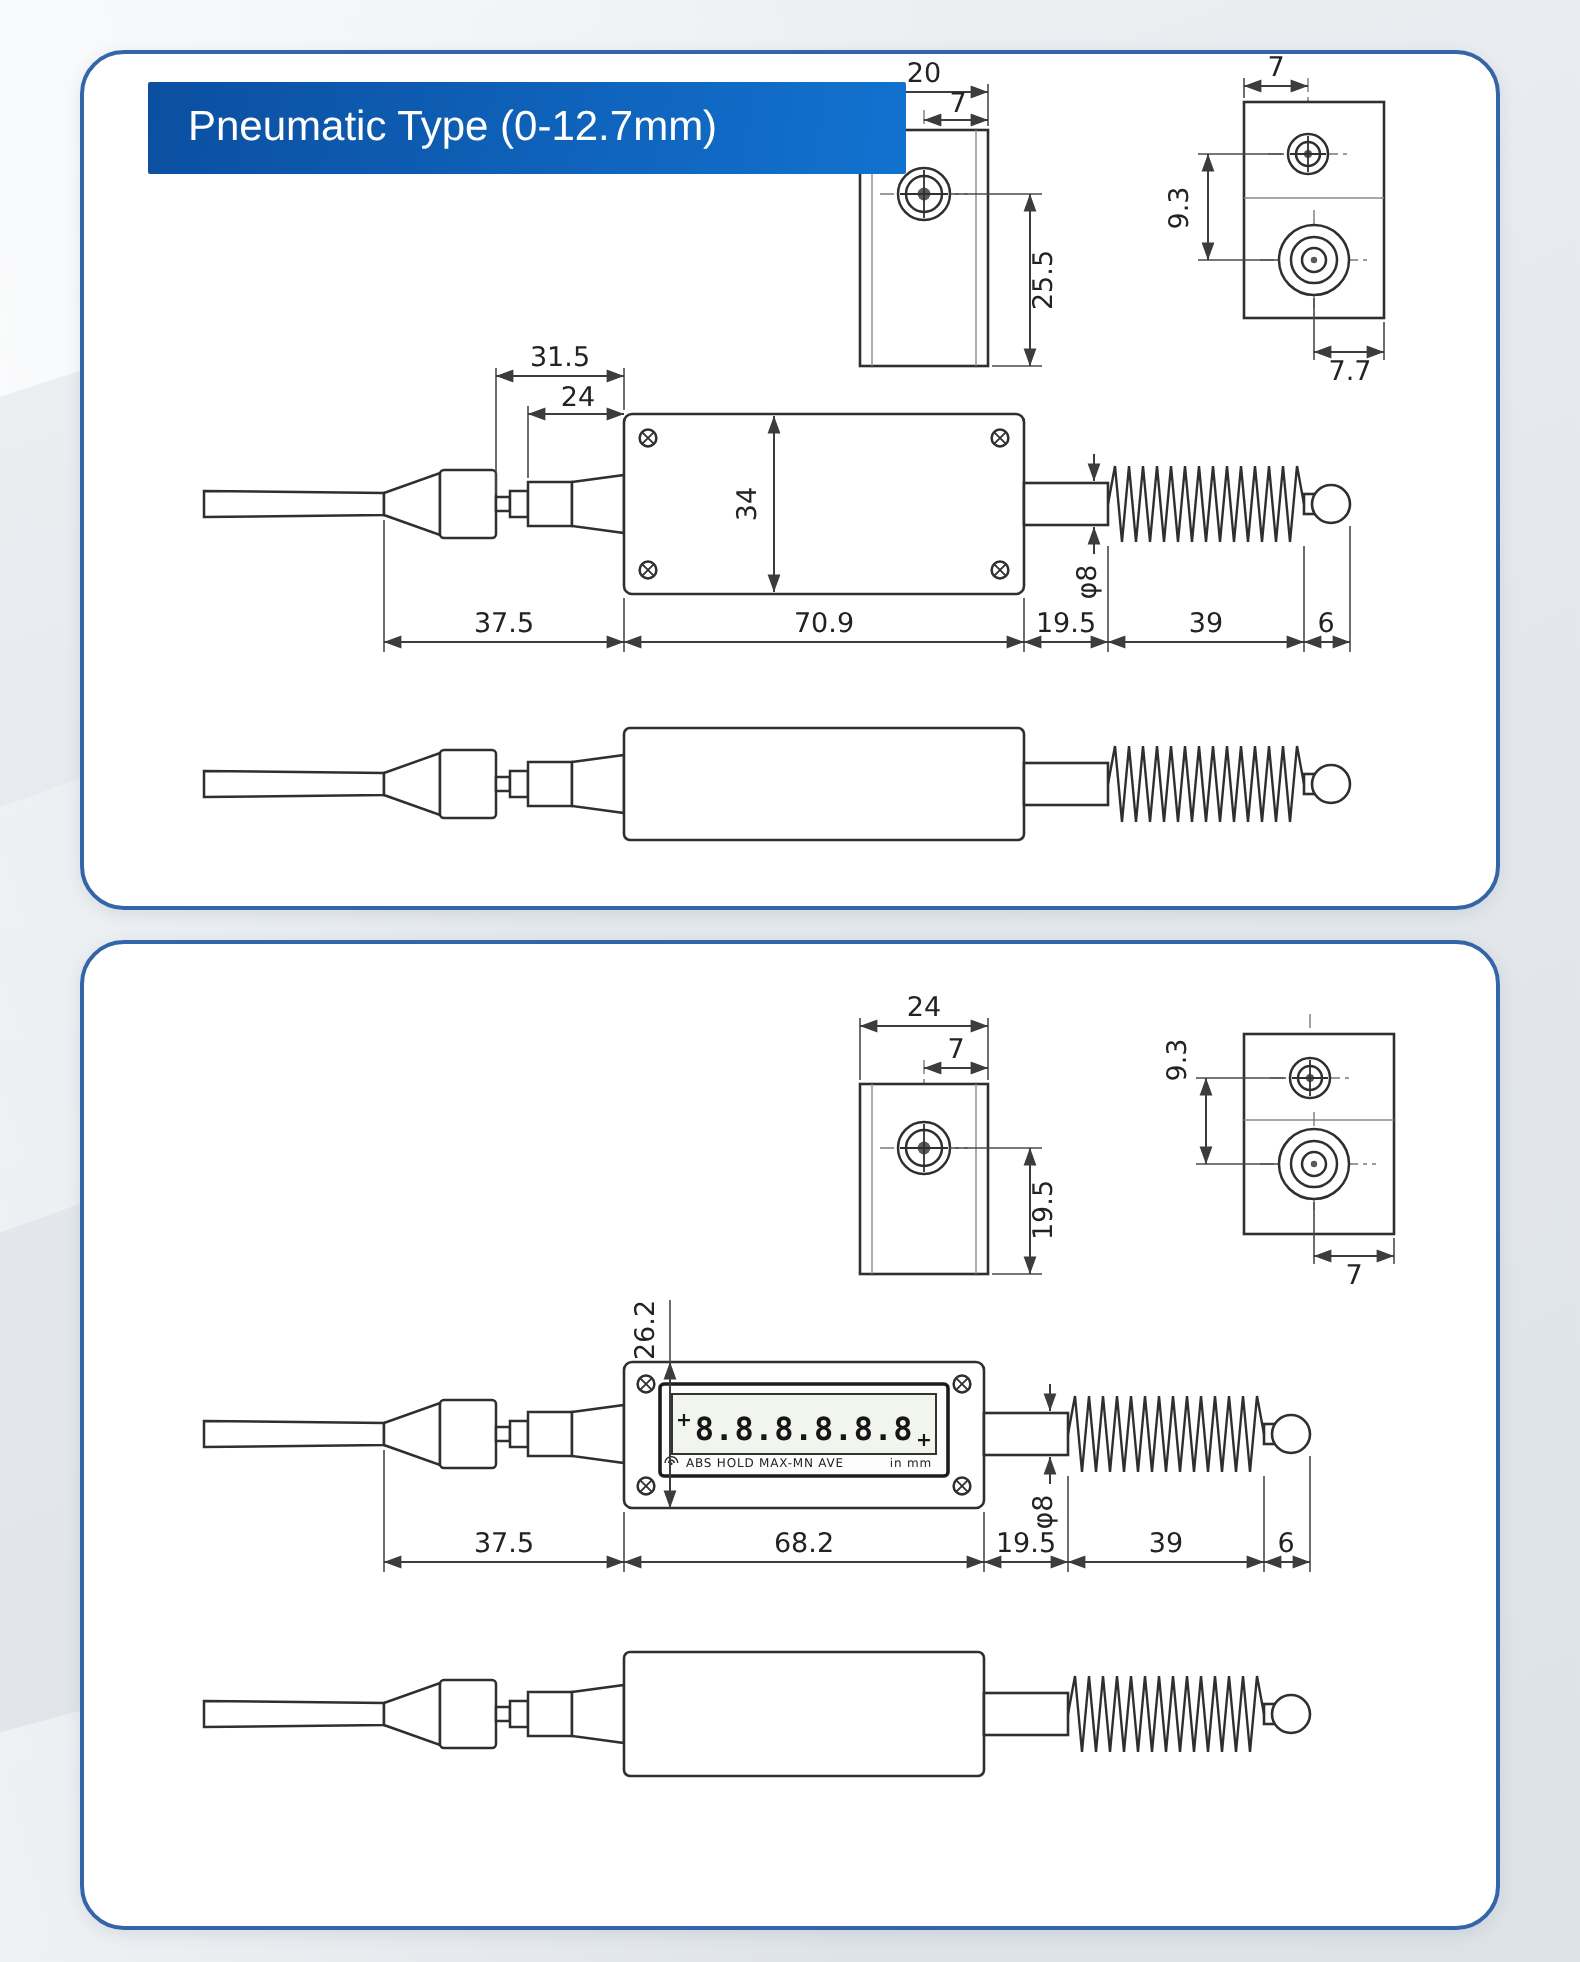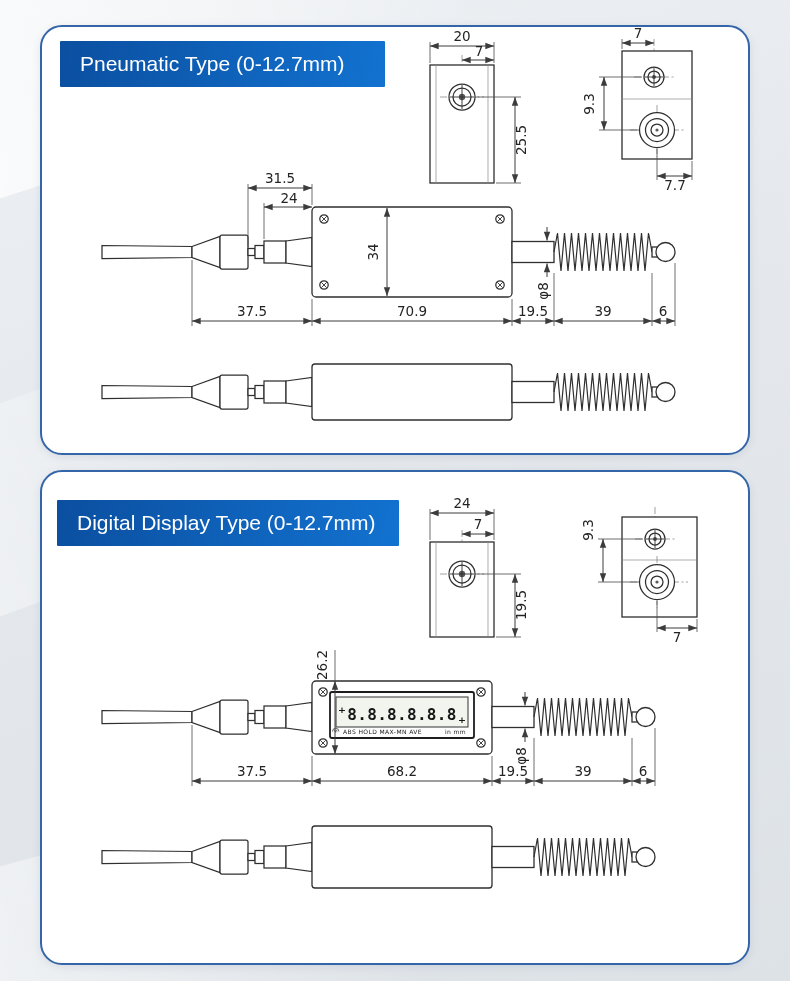--- a/index.html
+++ b/index.html
@@ -21,21 +21,21 @@
     box-shadow:0 2px 8px rgba(30,60,100,.10);
   }
   #panel1 { top:25px;  height:430px; }
   #panel2 { top:470px; height:495px; }
   .banner {
     position:absolute; height:46px; display:flex; align-items:center;
     background:linear-gradient(100deg,#0b4fa0 0%,#1272d0 100%);
     color:#ffffff; font-size:21px; padding-left:20px; box-sizing:border-box;
     z-index:3; border-radius:1px;
   }
-  #banner1 { left:18px; top:14px; width:325px; }
+  #banner1 { left:32px; top:14px; width:379px; }
   #banner2 { left:15px; top:28px; width:342px; }
   svg.draw { position:absolute; left:0; top:0; }
   .outline  { fill:#ffffff; stroke:#2f2f2f; stroke-width:1.3; }
   .part > * { fill:#ffffff; stroke:#2f2f2f; stroke-width:1.25; }
   .part .dark  { fill:#5a5a5a; stroke:none; }
   .part .scrln { stroke:#2f2f2f; stroke-width:.9; fill:none; }
   .thin { stroke:#8a8a8a; stroke-width:.7; fill:none; }
   .cl   { stroke:#7a7a7a; stroke-width:.7; fill:none; stroke-dasharray:7 2.5 2 2.5; }
   .ext  { stroke:#4a4a4a; stroke-width:.8; fill:none; }
   .dim  { stroke:#3c3c3c; stroke-width:1; fill:none; }
@@ -192,23 +192,20 @@
       <rect class="outline" x="270" y="337" width="200" height="56" rx="3"></rect>
       <rect class="outline" x="470" y="354.5" width="42" height="21"></rect>
       <use href="#bel1" x="512" y="365"></use>
       <rect class="outline" x="610" y="360" width="7" height="10"></rect>
       <circle class="outline" cx="623.5" cy="365" r="9.5"></circle>
     </g>
   </svg>
 </div>
 
 <div id="panel2" class="panel">
-  <div id="banner2" class="banner">
-    <span>Digital Display Type (0-12.7mm)</span>
-  </div>
 
   <svg class="draw" width="706" height="491" viewBox="0 0 706 491">
     <defs>
       <marker id="arr2" viewBox="0 0 10 10" refX="9.3" refY="5" markerWidth="10" markerHeight="10" orient="auto-start-reverse">
         <path d="M0.6,1.8 L9.4,5 L0.6,8.2 z" fill="#3c3c3c"></path>
       </marker>
       <g id="lead2" class="part">
         <polygon points="60,-6.5 150,-5.5 150,5.5 60,6.5"></polygon>
         <polygon points="150,-5.5 178,-15.5 178,15.5 150,5.5"></polygon>
         <rect x="178" y="-17" width="28" height="34" rx="2"></rect>

